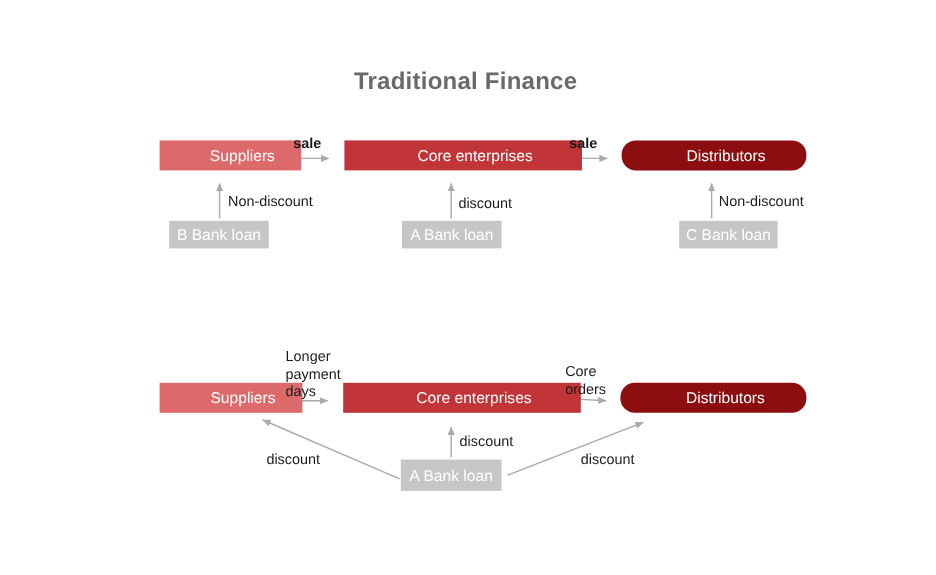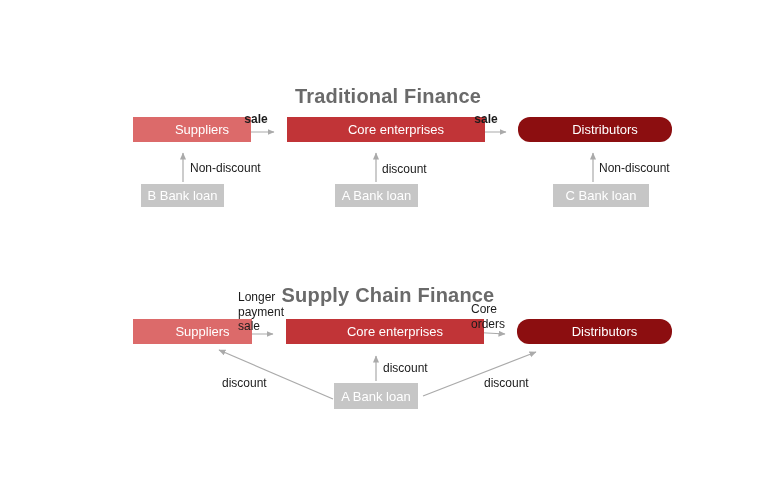--- a/index.html
+++ b/index.html
@@ -6,21 +6,20 @@
   .canvas {
     position:relative; width:780px; height:479px;
     background:var(--background,#fff);
     font-family:"Liberation Sans","DejaVu Sans",sans-serif;
     overflow:hidden;
   }
   .title {
     position:absolute; left:0; width:776px; text-align:center;
     font-size:20px; font-weight:bold; color:var(--title-text,#6a6a6a);
     letter-spacing:.2px;
-    margin-top:28px;
   }
   .box {
     position:absolute; display:flex; align-items:center; justify-content:center;
     color:var(--box-text,#fff); font-size:13px;padding-left:20px;
   }
   .box.suppliers    { background:var(--suppliers-box,#dc6a6a); }
   .box.core         { background:var(--core-box,#c13437); }
   .box.distributors { background:var(--distributors-box,#8c0e10);border-radius:12px; }
   .bank {
     position:absolute; display:flex; align-items:center; justify-content:center;
@@ -78,39 +77,38 @@
   <div class="lbl" style="left:190px;top:161px">Non-discount</div>
   <div class="lbl" style="left:382px;top:162px">discount</div>
   <div class="lbl" style="left:599px;top:161px">Non-discount</div>
 
   <div class="bank" style="left:141px;top:184px;width:83px;height:23px">
     <span>B Bank loan</span>
   </div>
   <div class="bank" style="left:335px;top:184px;width:83px;height:23px">
     <span>A Bank loan</span>
   </div>
-  <div class="bank" style="left:553px;top:184px;width:96px;height:23px">
+  <div class="bank" style="left:566px;top:184px;width:82px;height:23px">
     <span>C Bank loan</span>
   </div>
 
-  <div class="title" style="top:256px">Supply Chain Finance</div>
 
   <div class="box suppliers" style="left:133px;top:319px;width:99px;height:25px">
     <span>Suppliers</span>
   </div>
   <div class="box core" style="left:286px;top:319px;width:178px;height:25px">
     <span>Core enterprises</span>
   </div>
   <div class="box distributors" style="left:517px;top:319px;width:135px;height:25px">
     <span>Distributors</span>
   </div>
 
   <div class="lbl" style="left:238px;top:290px">Longer
 payment
-sale</div>
+days</div>
   <div class="lbl" style="left:471px;top:302px">Core
 orders</div>
 
   <div class="lbl" style="left:222px;top:376px">discount</div>
   <div class="lbl" style="left:383px;top:361px">discount</div>
   <div class="lbl" style="left:484px;top:376px">discount</div>
 
   <div class="bank" style="left:334px;top:383px;width:84px;height:26px">
     <span>A Bank loan</span>
   </div>

